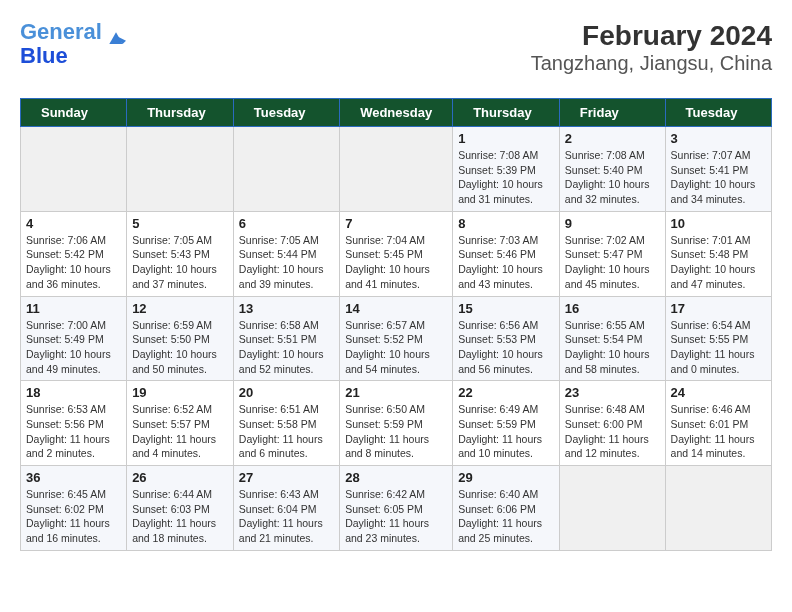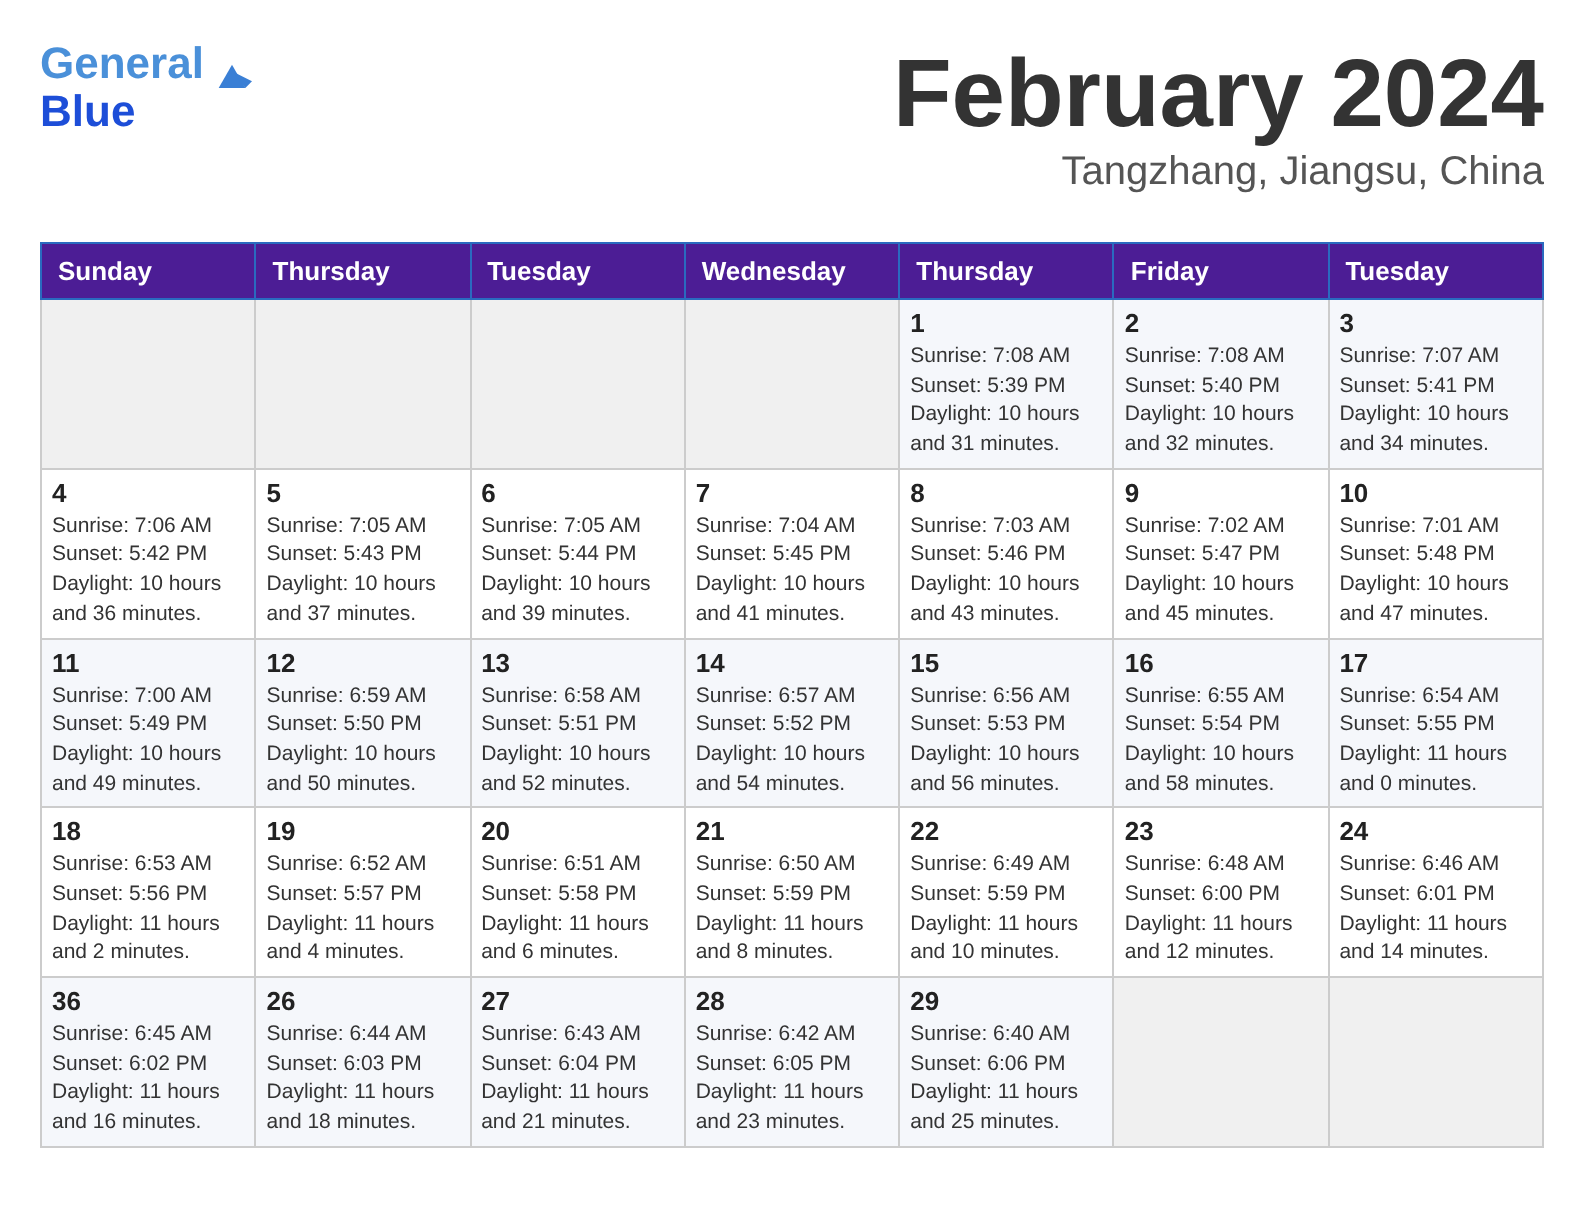--- a/index.html
+++ b/index.html
@@ -31,37 +31,37 @@
     }
     .logo-icon {
       width: 20px;
       height: 20px;
       margin-left: 2px;
     }
     .title-block {
       text-align: right;
     }
     .main-title {
-      font-size: 48px;
+      font-size: 28px;
       font-weight: bold;
       color: #333;
     }
     .subtitle {
       font-size: 20px;
       color: #555;
     }
     .calendar {
       width: 100%;
       border-collapse: collapse;
       font-size: 11px;
     }
     .calendar thead th {
-      background: #4c1d95;
+      background: #14532d;
       color: #fff;
-      padding: 6px 8px;
+      padding: 6px 20px;
       text-align: left;
       font-size: 13px;
       font-weight: bold;
       border: 1px solid #2a6abf;
     }
     .calendar tbody td {
       border: 1px solid #ccc;
       vertical-align: top;
       padding: 4px 5px;
       width: 107px;

